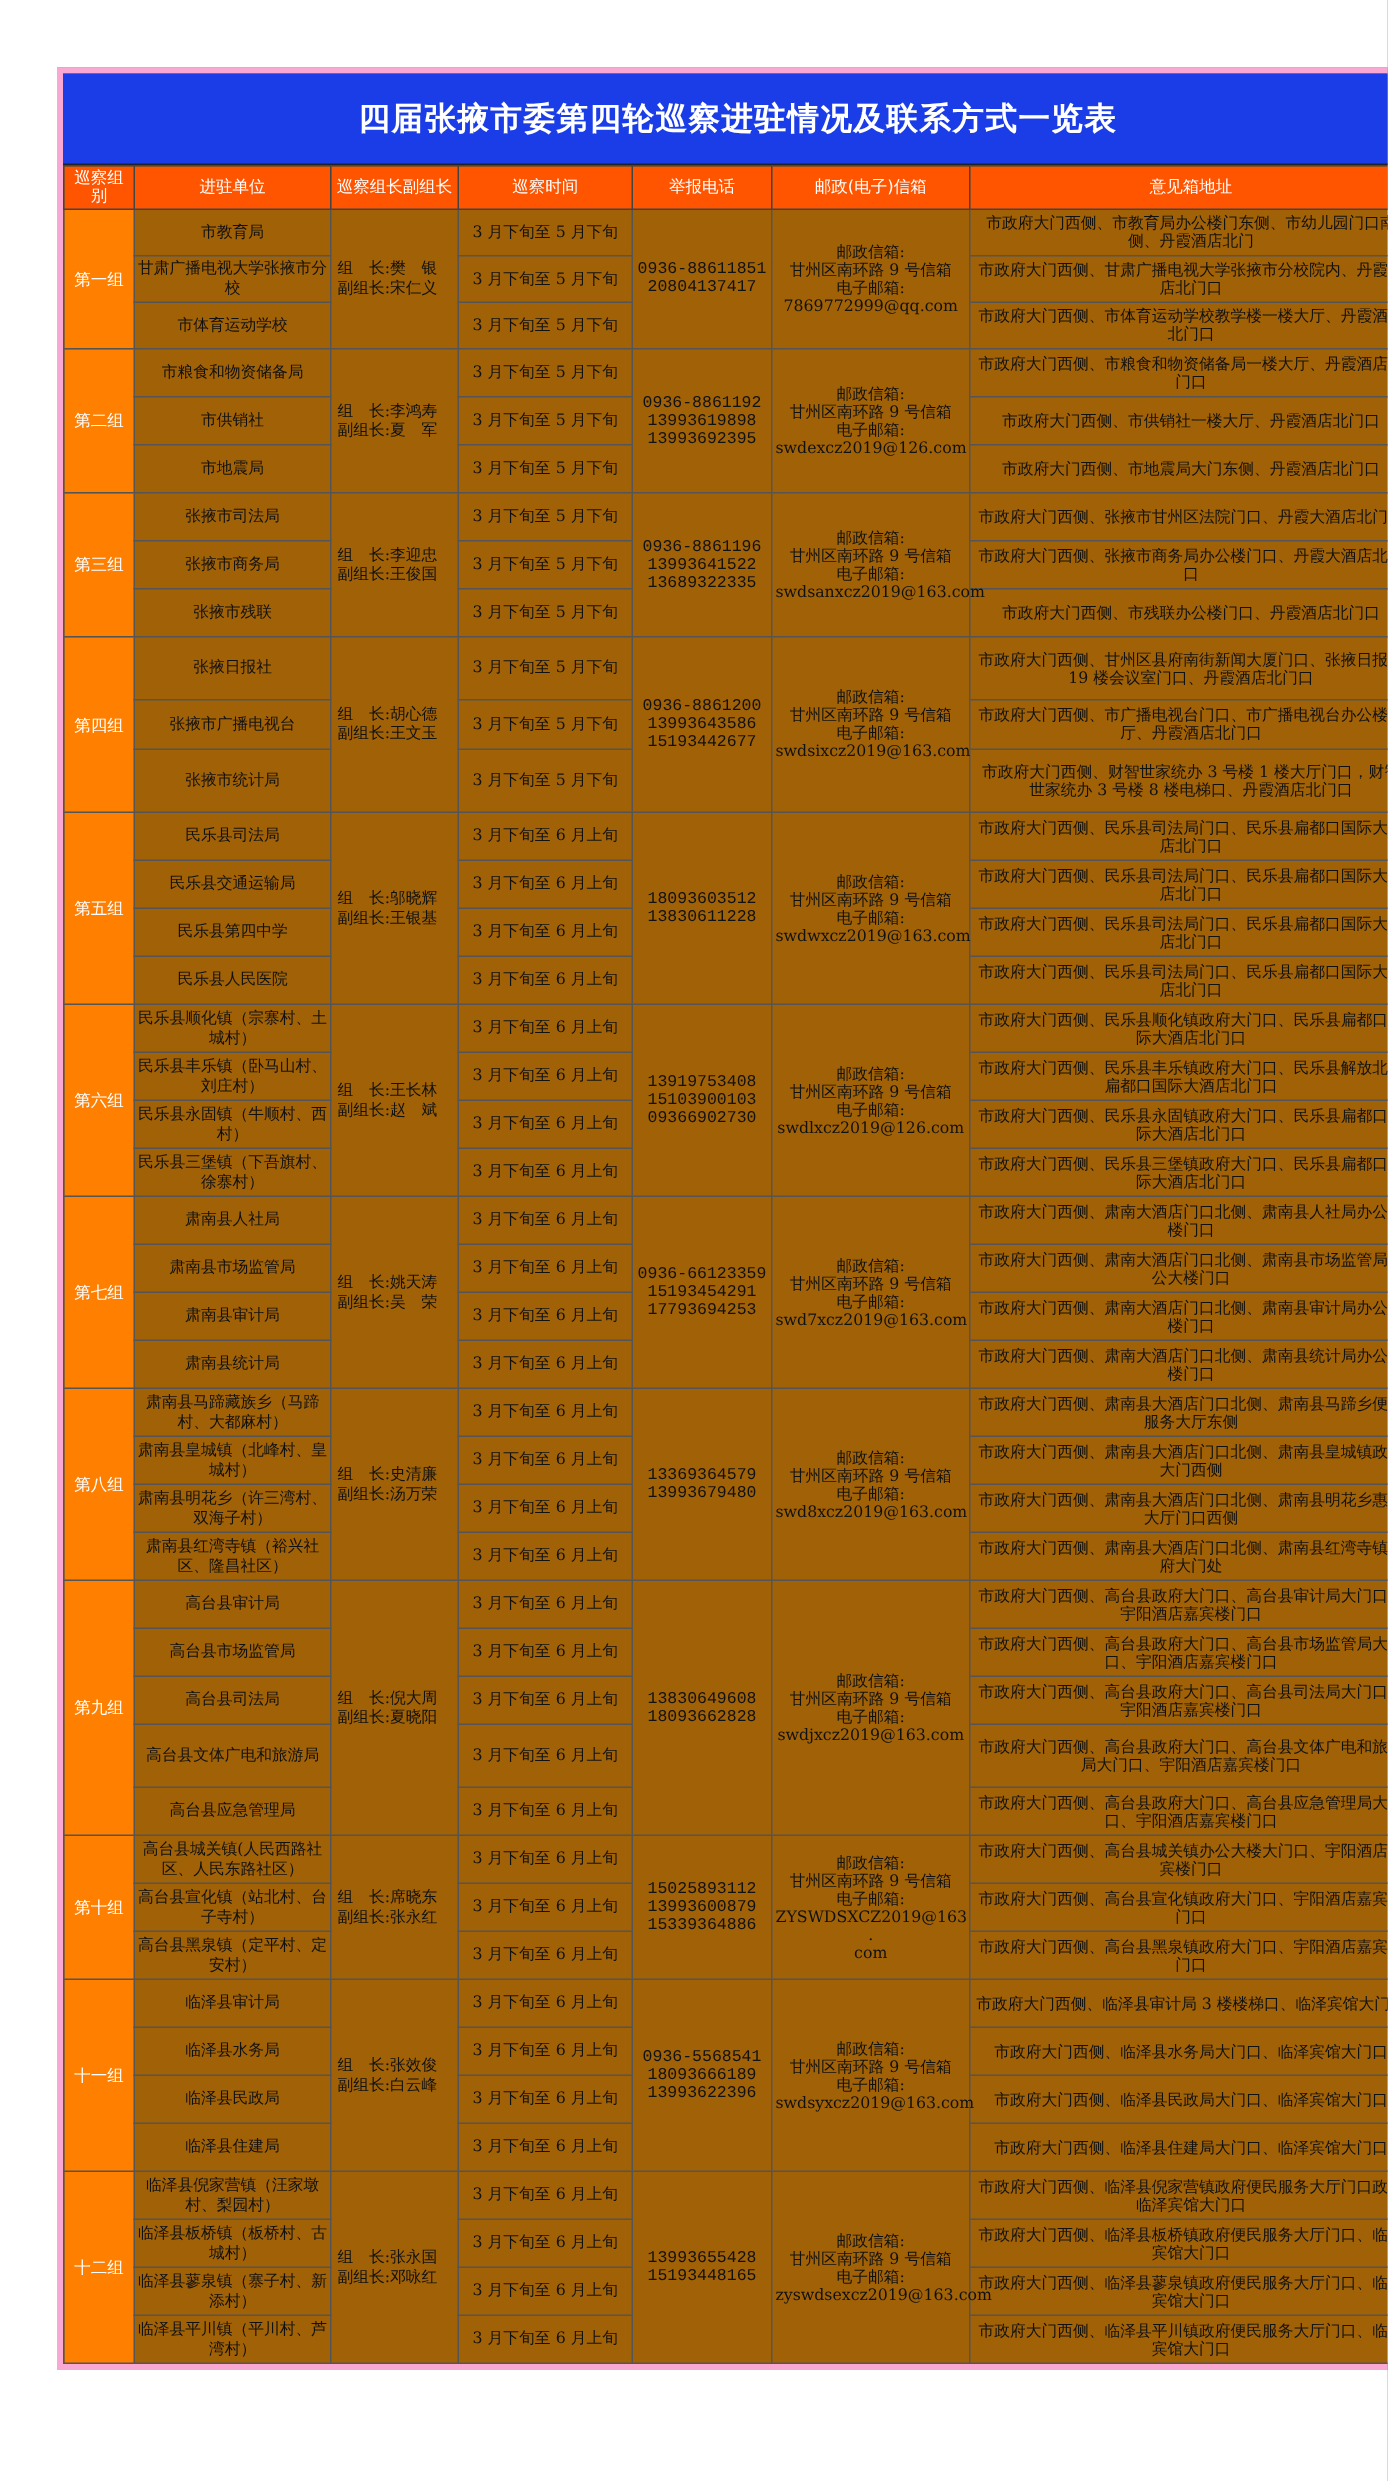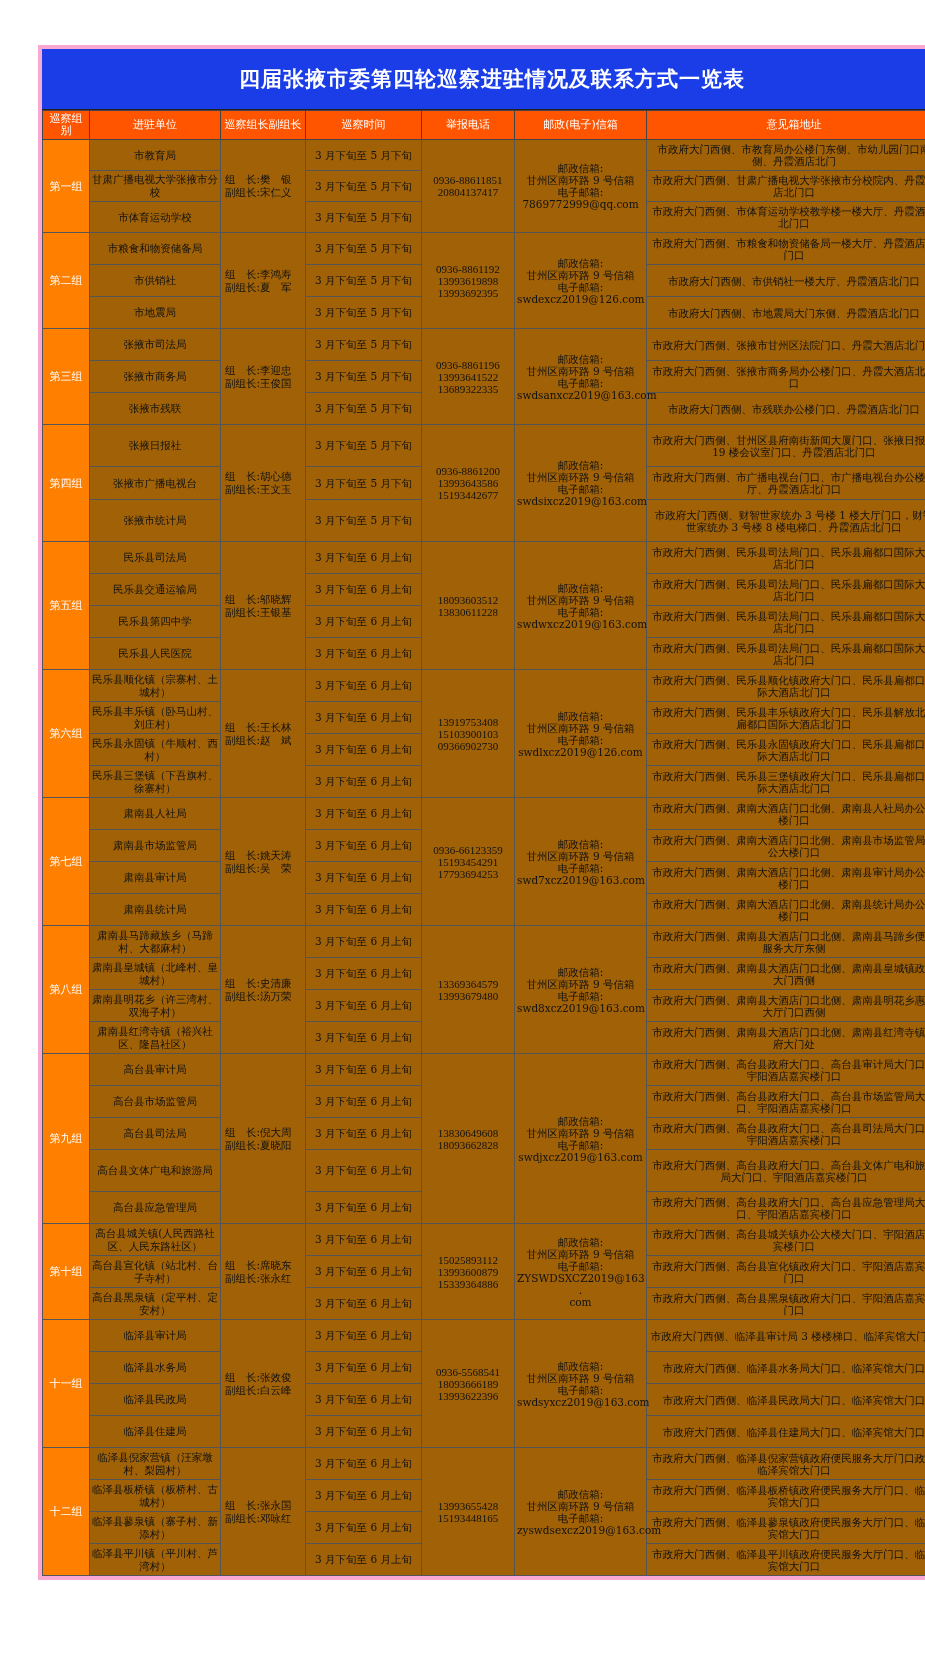--- a/index.html
+++ b/index.html
@@ -25,21 +25,21 @@
   td {
     border: 1px solid #555; font-size: 10.5px; line-height: 13px;
     color: #111; text-align: center; vertical-align: middle; padding: 1px 2px;
   }
   td.group-cell {
     background: #ff7f00; color: #fff;
     font-family: "DejaVu Sans", "Liberation Sans", sans-serif; font-size: 11px;
   }
   td.leader-cell { text-align: left; padding-left: 4px; font-size: 10.5px; }
   td.time-cell { white-space: nowrap; }
-  td.phone-cell { font-family: Liberation Serif, serif; font-size: 11px; line-height: 12px; }
+  td.phone-cell { font-family: Liberation Mono, monospace; font-size: 11px; line-height: 12px; }
   td.mail-cell { font-size: 10.5px; line-height: 12px; }
   td.addr-cell { text-align: center; font-size: 10.5px; line-height: 12px; padding: 1px 3px; }
   .line { display: block; }
 </style>
 </head>
 <body>
 
 <div class="sheet">
   <div class="title-bar">四届张掖市委第四轮巡察进驻情况及联系方式一览表</div>
   <table>

